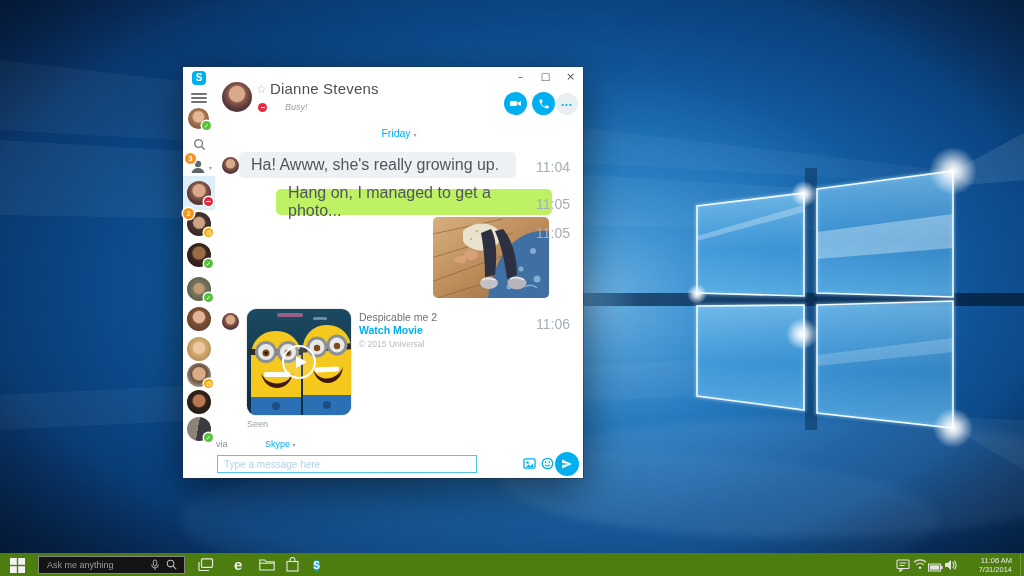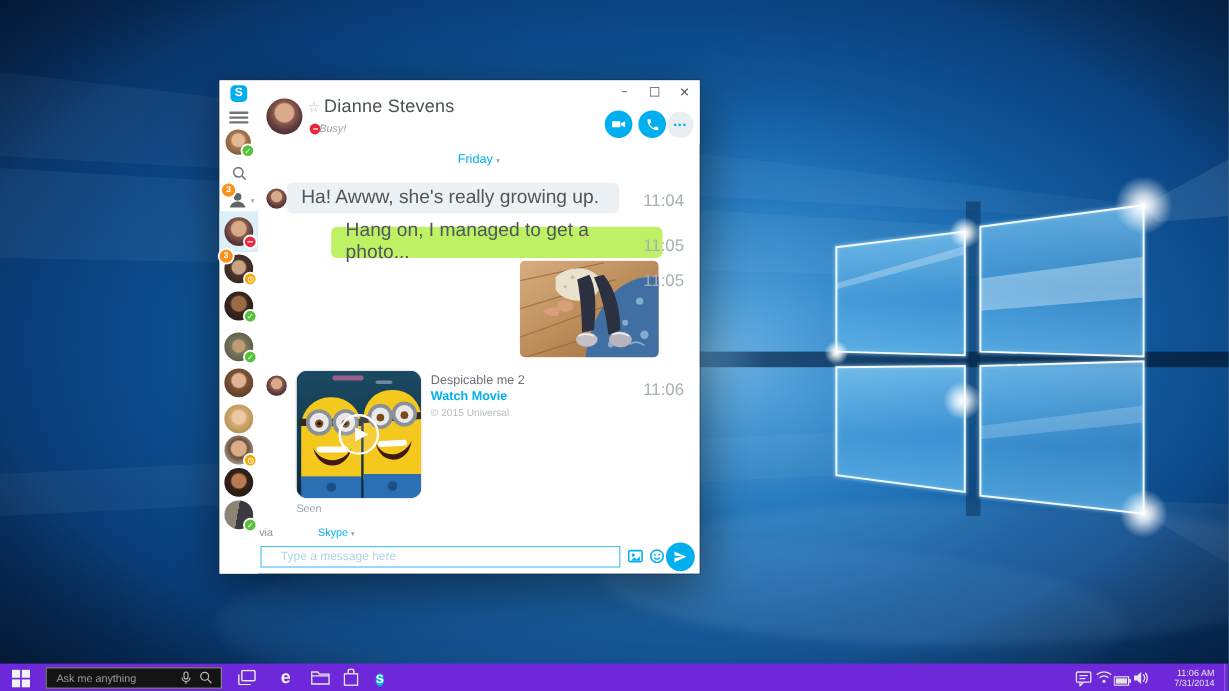--- a/index.html
+++ b/index.html
@@ -48,21 +48,21 @@
     bottom:auto; right:auto; }
   .chev { color:#9aa2a8; font-size:6px; line-height:6px; }
 
   
   .chat-header { position:absolute; left:32px; top:0; width:368px; height:53px; background:#fff; }
   .h-name { position:absolute; left:55px; top:13px; font-size:15px; color:#4a5056; letter-spacing:.2px; }
   .h-star { position:absolute; left:41px; top:15px; font-size:12px; color:#bcc3c9; }
   .h-dot { position:absolute; left:43px; top:36px; width:9px; height:9px; border-radius:50%; background:#e5293c;
     display:flex; align-items:center; justify-content:center; }
   .h-dot::after { content:""; width:4px; height:1.4px; background:#fff; }
-  .h-status { position:absolute; left:51px; top:35px; font-size:9px; font-style:italic; color:#9aa1a8; }
+  .h-status { position:absolute; left:70px; top:35px; font-size:9px; font-style:italic; color:#9aa1a8; }
   .round-btn { position:absolute; width:23px; height:23px; border-radius:50%; border:0; background:#00aff0;
     display:flex; align-items:center; justify-content:center; }
   .round-btn.gray { background:#e9eef1; color:#00aff0; font-size:8px; letter-spacing:1px; }
 
   
   .date-div { position:absolute; left:32px; top:60px; width:368px; text-align:center; font-size:10.5px; color:#00aff0; }
   .bubble { position:absolute; height:26px; display:flex; align-items:center; padding:0 12px; border-radius:5px;
     font-size:16px; color:#50565e; }
   .in { background:#edf1f4; } .out { background:#bef264; }
   .time { position:absolute; right:13px; font-size:14px; color:#a7aeb6; }
@@ -74,29 +74,29 @@
   .play i { width:0; height:0; border-left:11px solid #fff; border-top:6.5px solid transparent;
     border-bottom:6.5px solid transparent; margin-left:4px; }
   .v-title { position:absolute; left:176px; top:244px; font-size:10.5px; color:#6b7177; }
   .v-link { position:absolute; left:176px; top:257px; font-size:10.5px; font-weight:bold; color:#00aff0; }
   .v-copy { position:absolute; left:176px; top:272px; font-size:8.5px; color:#b6bcc2; }
   .seen { position:absolute; left:64px; top:352px; font-size:9px; color:#9aa1a8; }
 
   
   .via { position:absolute; left:33px; top:372px; font-size:9px; color:#8a9199; }
   .via b { color:#00aff0; font-weight:normal;margin-left:35px; }
-  .msg-input { position:absolute; left:34px; top:388px; width:300px; height:18px; border:1px solid #55c4f0;
-    font-size:10px; color:#50565e; padding:0 16px; font-family:"Liberation Sans", sans-serif; }
+  .msg-input { position:absolute; left:34px; top:388px; width:260px; height:18px; border:1px solid #55c4f0;
+    font-size:10px; color:#50565e; padding:0 6px; font-family:"Liberation Sans", sans-serif; }
   .msg-input::placeholder { color:#aed4e6; }
   .comp-icon { position:absolute; background:transparent; border:0; }
   .send-btn { position:absolute; left:372px; top:385px; width:24px; height:24px; border-radius:50%; border:0;
     background:#00aff0; display:flex; align-items:center; justify-content:center; }
 
   
-  .taskbar { position:absolute; left:0; top:553px; width:1024px; height:24px; background:#6d28d9; z-index:20; }
+  .taskbar { position:absolute; left:0; top:553px; width:1024px; height:24px; background:#4d7c0f; z-index:20; }
   .tb-item { position:absolute; background:transparent; border:0; }
   .search-box { position:absolute; left:38px; top:2.5px; width:147px; height:18px; background:#141414;
     border:1px solid #858585; display:flex; align-items:center; }
   .search-box span { font-size:9px; color:#9b9b9b; margin-left:8px; flex:1; text-align:left; }
   .sk-circle { width:15px; height:15px; border-radius:50%; background:#00aff0; color:#fff; font-size:10px;
     font-weight:bold; text-align:center; line-height:15px; }
   .edge-e { color:#f2f2f2; font-size:15px; font-weight:bold; line-height:15px; }
   .tray-clock { position:absolute; right:12px; top:2.5px; text-align:right; font-size:7.5px; line-height:9px; color:#e8e8e8; }
   .show-desk { position:absolute; right:0; top:0; width:4px; height:23px; border-left:1px solid rgba(255,255,255,.22); }
 </style>

